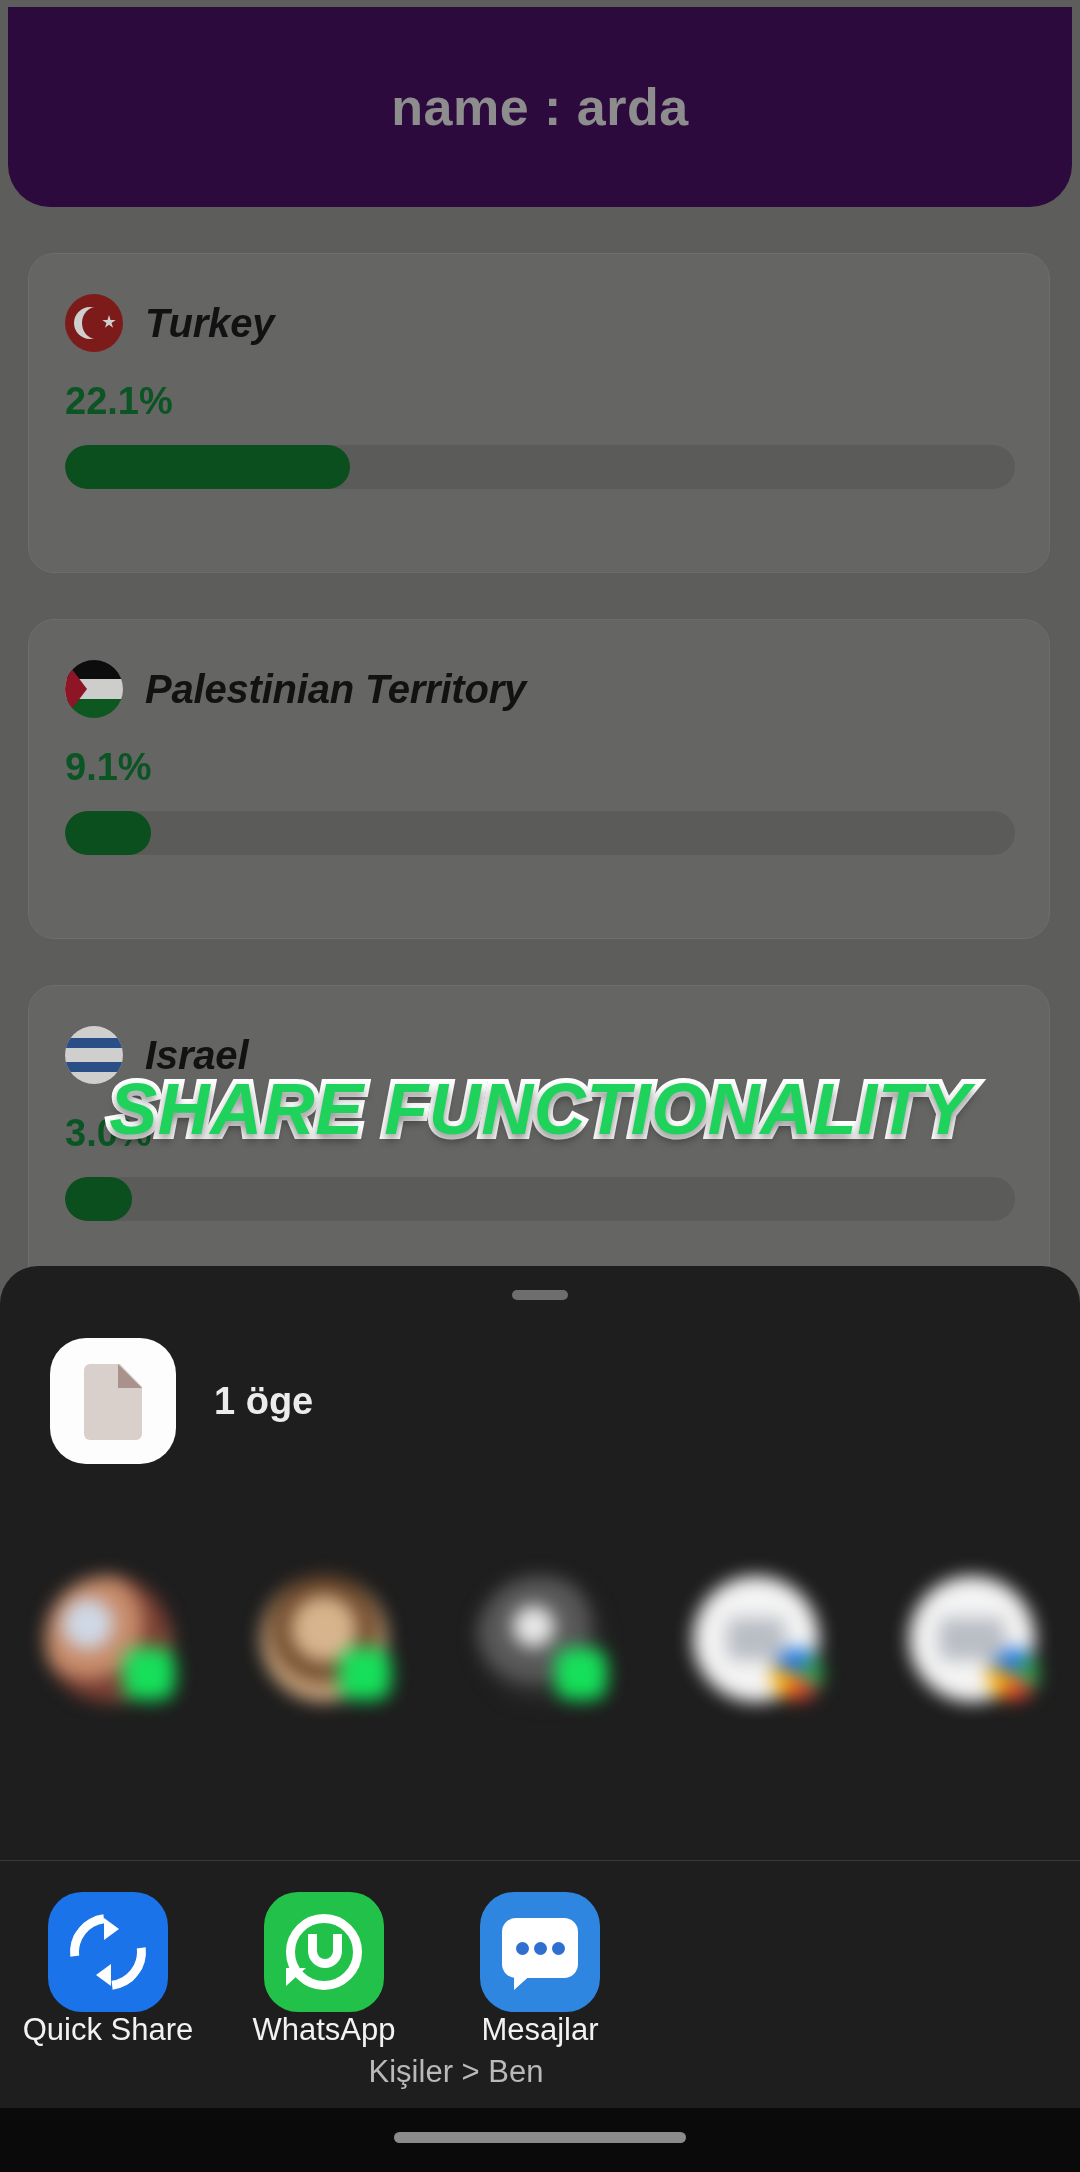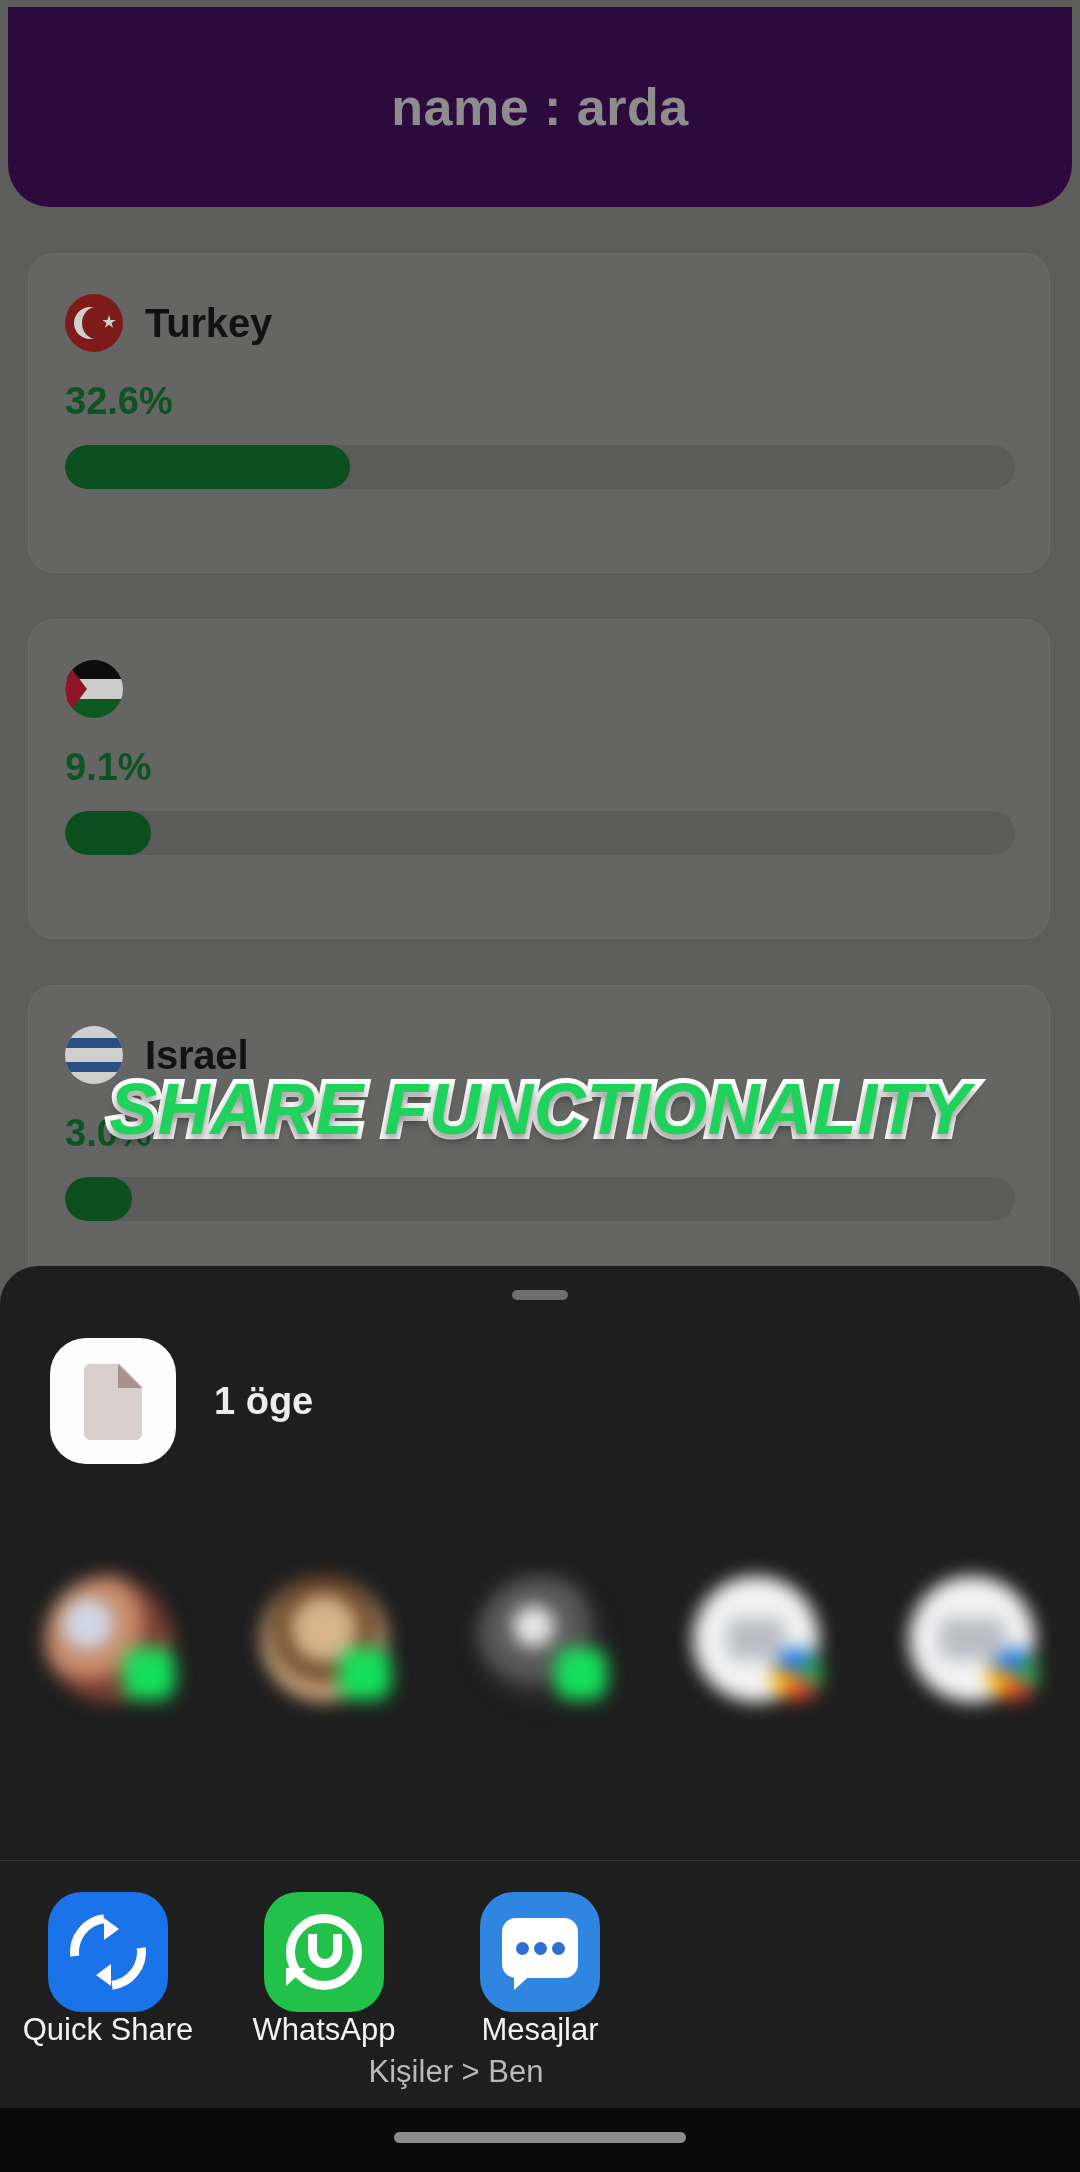--- a/index.html
+++ b/index.html
@@ -37,21 +37,21 @@
   #card-0 { top:246px; height:320px; }
   #card-1 { top:612px; height:320px; }
   #card-2 { top:978px; height:320px; }
 
   .card-head { display:flex; align-items:center; gap:22px; padding:40px 0 0 36px; }
   .flag {
     width:58px; height:58px; border-radius:50%; overflow:hidden;
     position:relative; flex:none;
   }
   .country-name {
-    font-size:40px; font-weight:bold; color:#121212; letter-spacing:-0.2px;
+    font-size:40px; font-weight:bold; color:#121212; letter-spacing:-0.2px;font-style:italic;
   }
   .pct {
     padding:28px 0 0 36px; font-size:38px; font-weight:bold; color:#0b5424;
   }
   .track {
     margin:22px 0 0 36px; width:950px; height:44px;
     background:#5b5b59; border-radius:22px; overflow:hidden;
   }
   .fill { height:100%; background:#0b4f1e; border-radius:22px; }
 
@@ -259,34 +259,35 @@
 
   <div class="card" id="card-0">
     <div class="card-head">
       <div class="flag flag-tr">
         <div class="crescent"></div>
           <div class="crescent-cut"></div>
           <div class="star"></div>
       </div>
       <div class="country-name">Turkey</div>
     </div>
-    <div class="pct">32.6%</div>
+    <div class="pct">22.1%</div>
     <div class="track">
       <div class="fill" id="fill-0" style="width: 30%;"></div>
     </div>
   </div>
 
   <div class="card" id="card-1">
     <div class="card-head">
       <div class="flag flag-ps">
         <div class="band-k"></div>
           <div class="band-w"></div>
           <div class="band-g"></div>
           <div class="tri"></div>
       </div>
+      <div class="country-name">Palestinian Territory</div>
     </div>
     <div class="pct">9.1%</div>
     <div class="track">
       <div class="fill" id="fill-1" style="width: 9.1%;"></div>
     </div>
   </div>
 
   <div class="card" id="card-2">
     <div class="card-head">
       <div class="flag flag-il">

